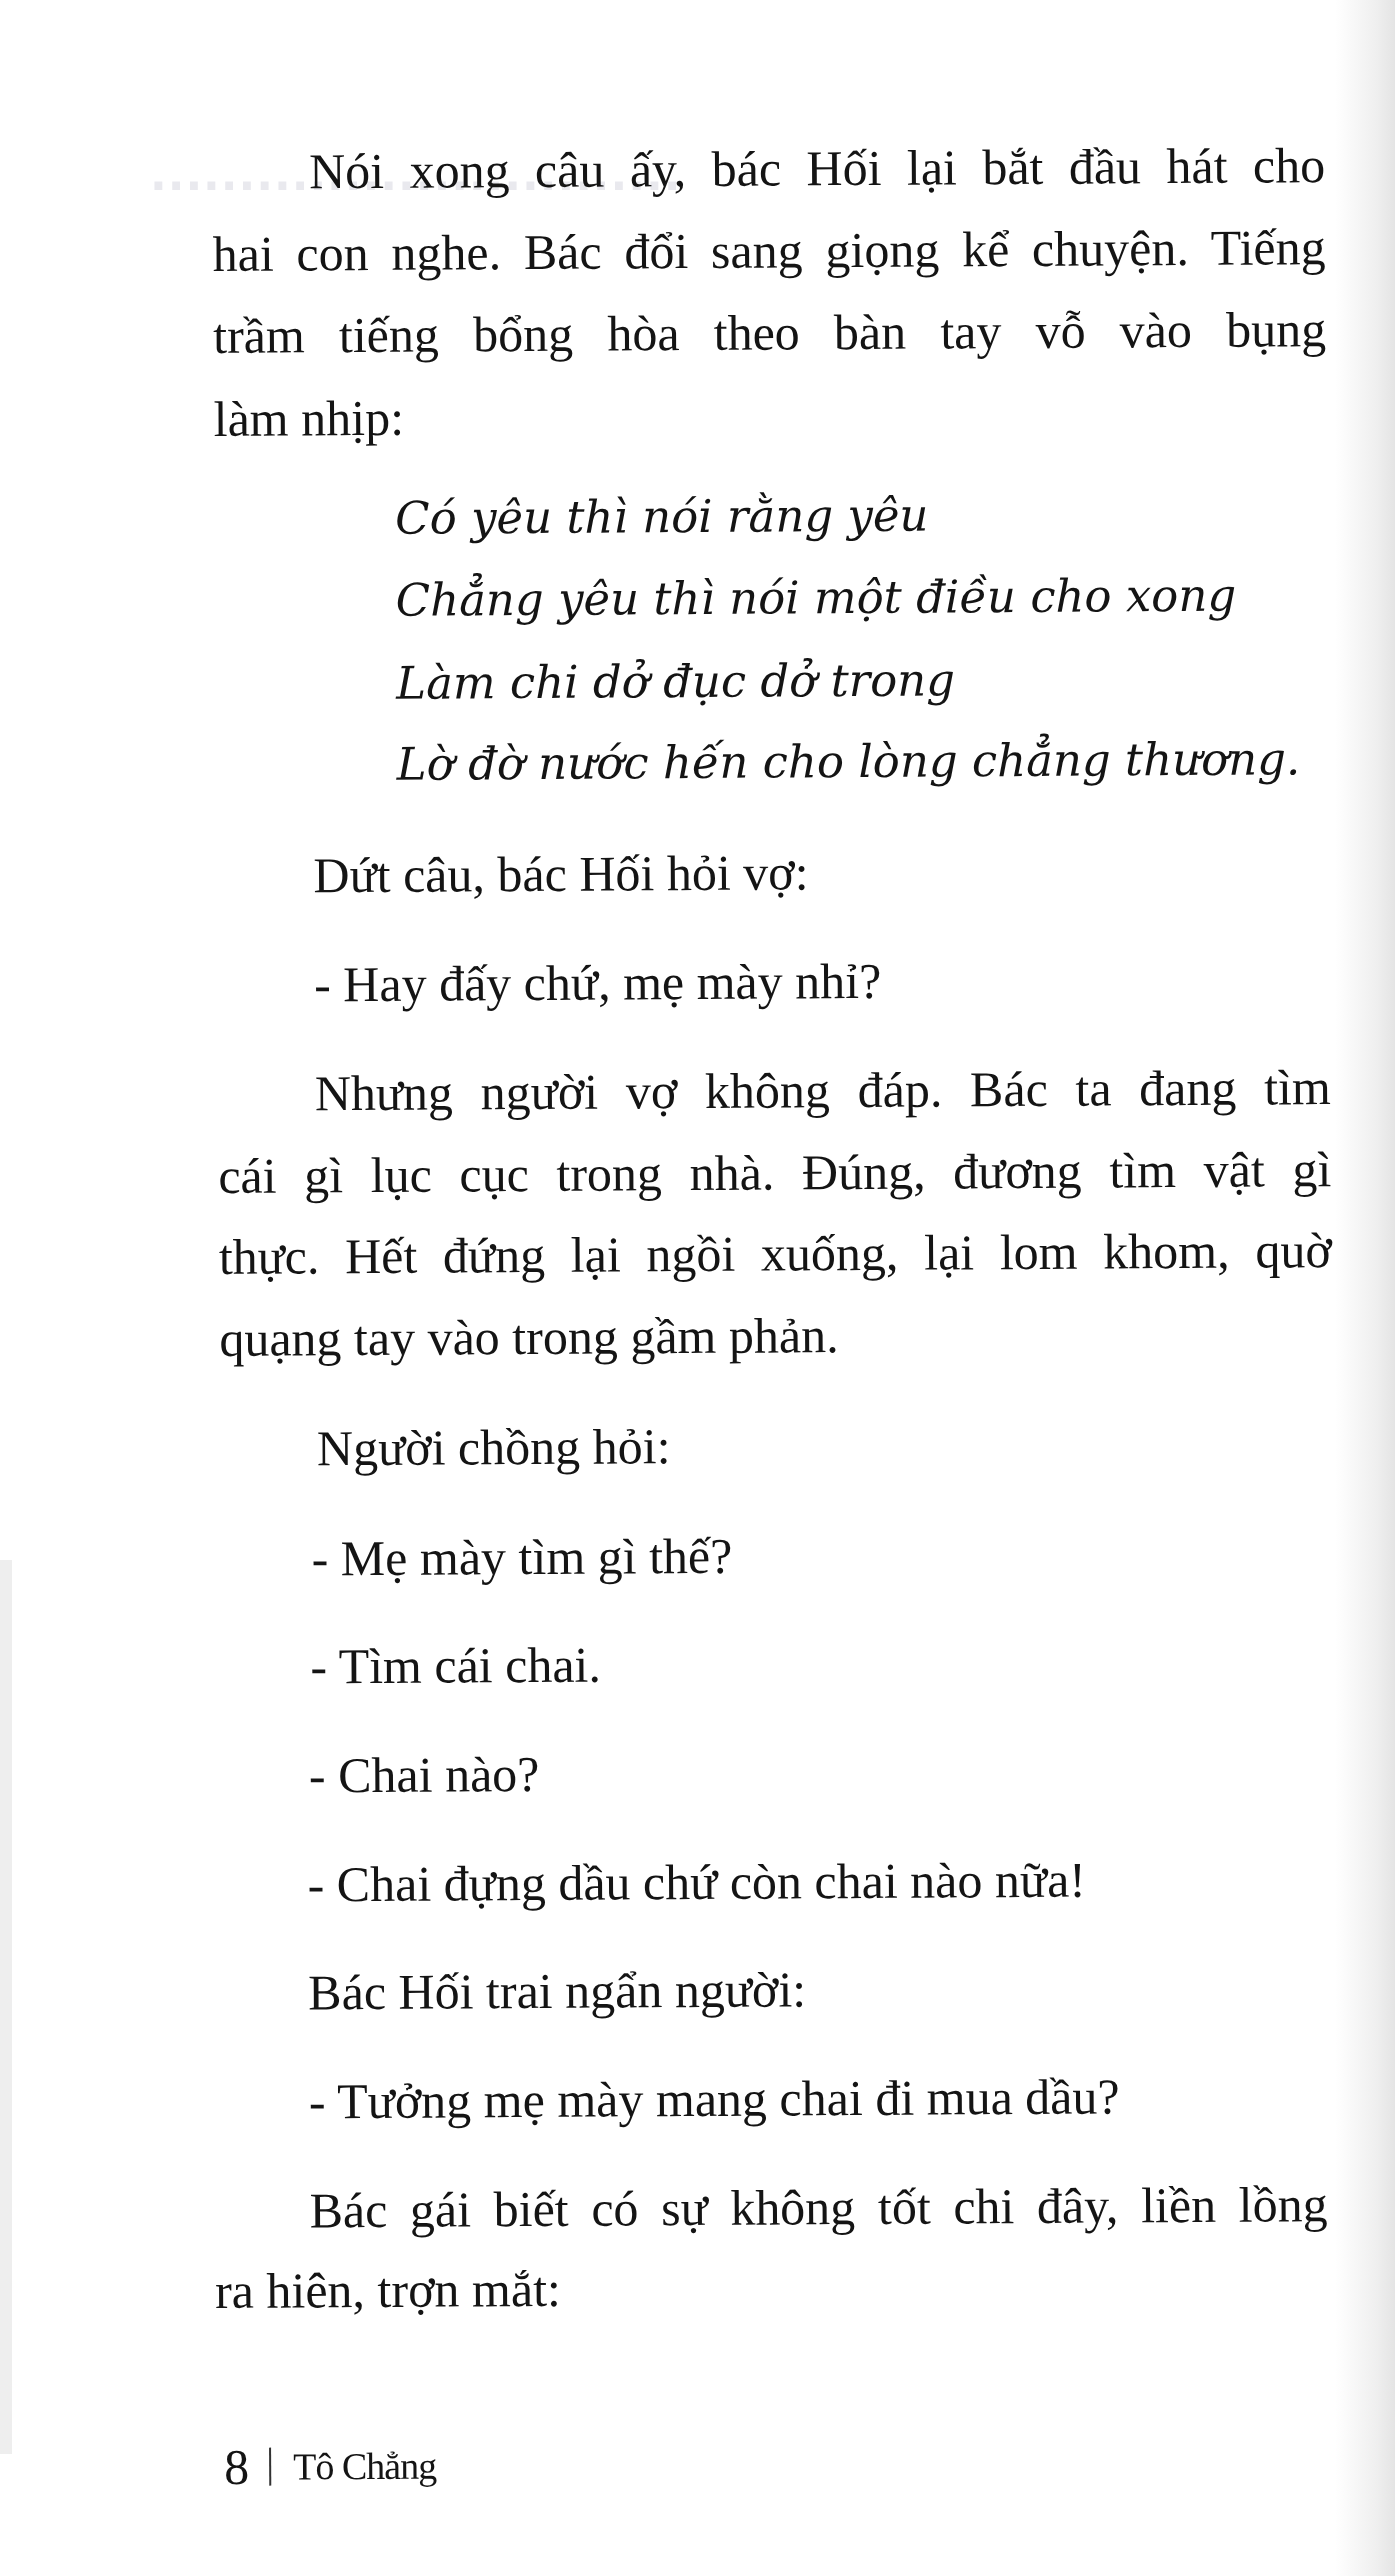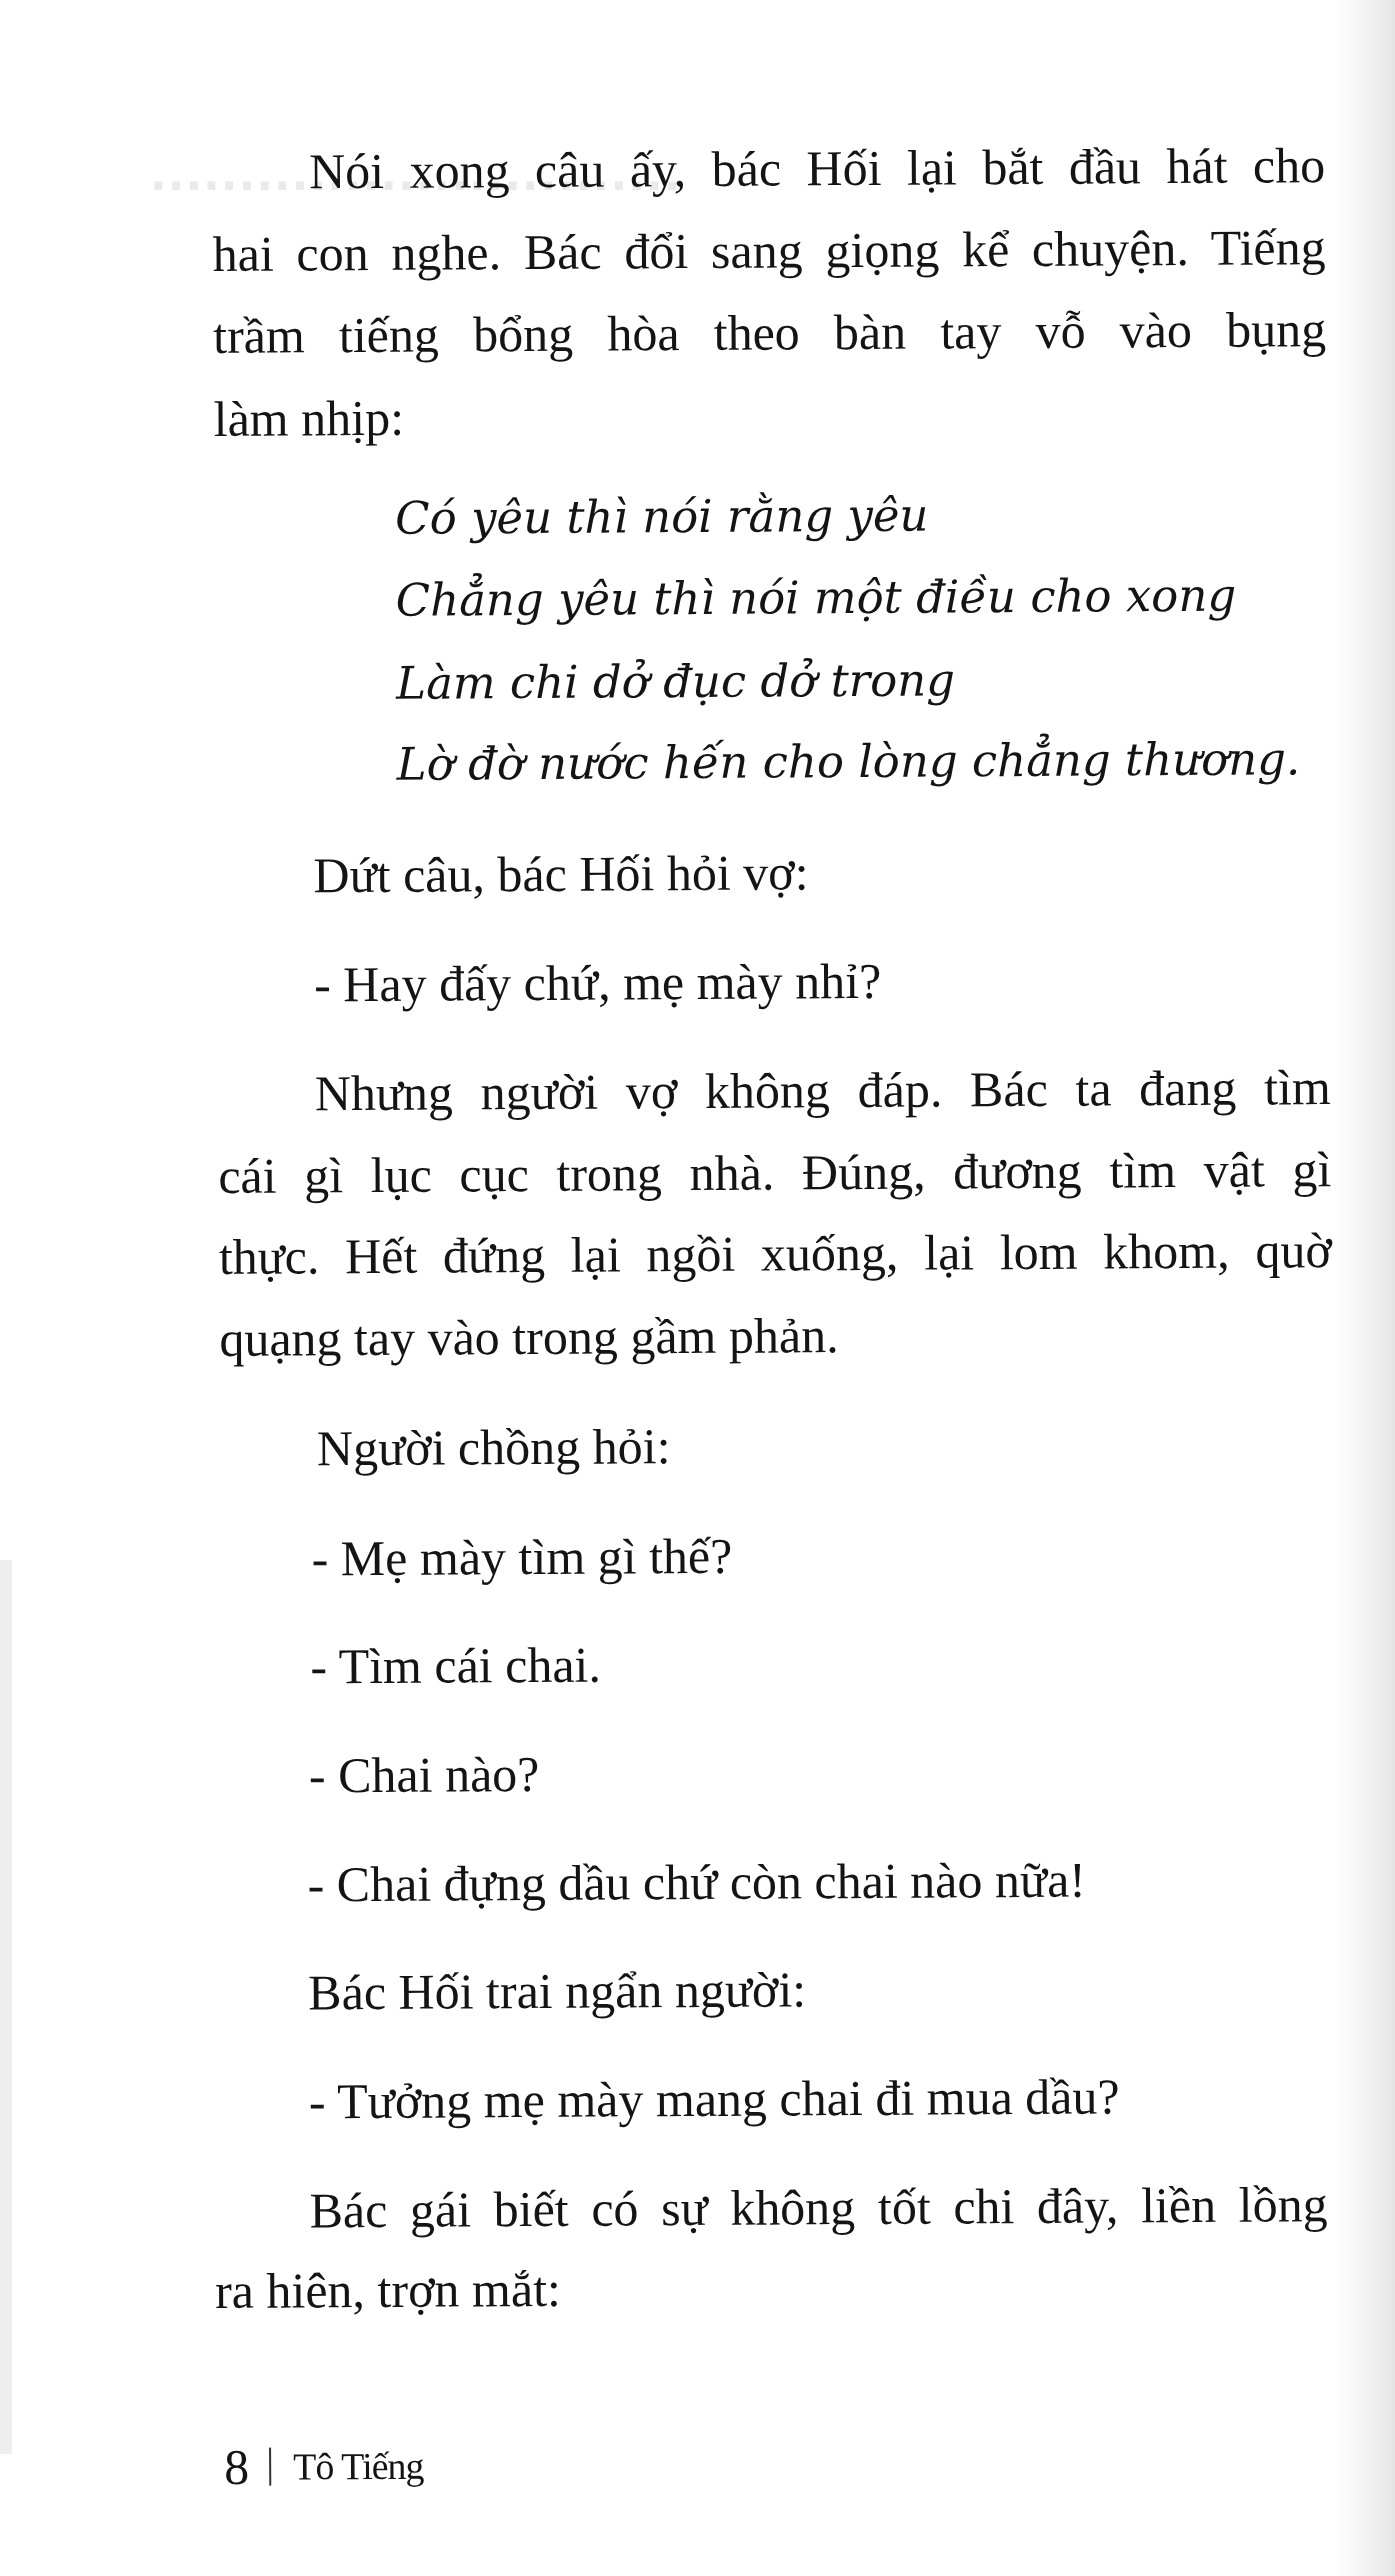--- a/index.html
+++ b/index.html
@@ -145,17 +145,17 @@
     <div class="line" style="left:304px;top:2069px;">- Tưởng mẹ mày mang chai đi mua dầu?</div>
 
     <div class="line" style="left:304px;top:2178px;">
       <div class="just" style="width:1018px;">Bác gái biết có sự không tốt chi đây, liền lồng</div>
     </div>
     <div class="line" style="left:209px;top:2258px;">ra hiên, trợn mắt:</div>
 
     <div class="footer">
       <span class="num">8</span>
       <span class="sep"></span>
-      <span class="author">Tô Tiếng</span>
+      <span class="author">Tô Chẳng</span>
     </div>
   </div>
 </div>
 
 
 </body></html>

